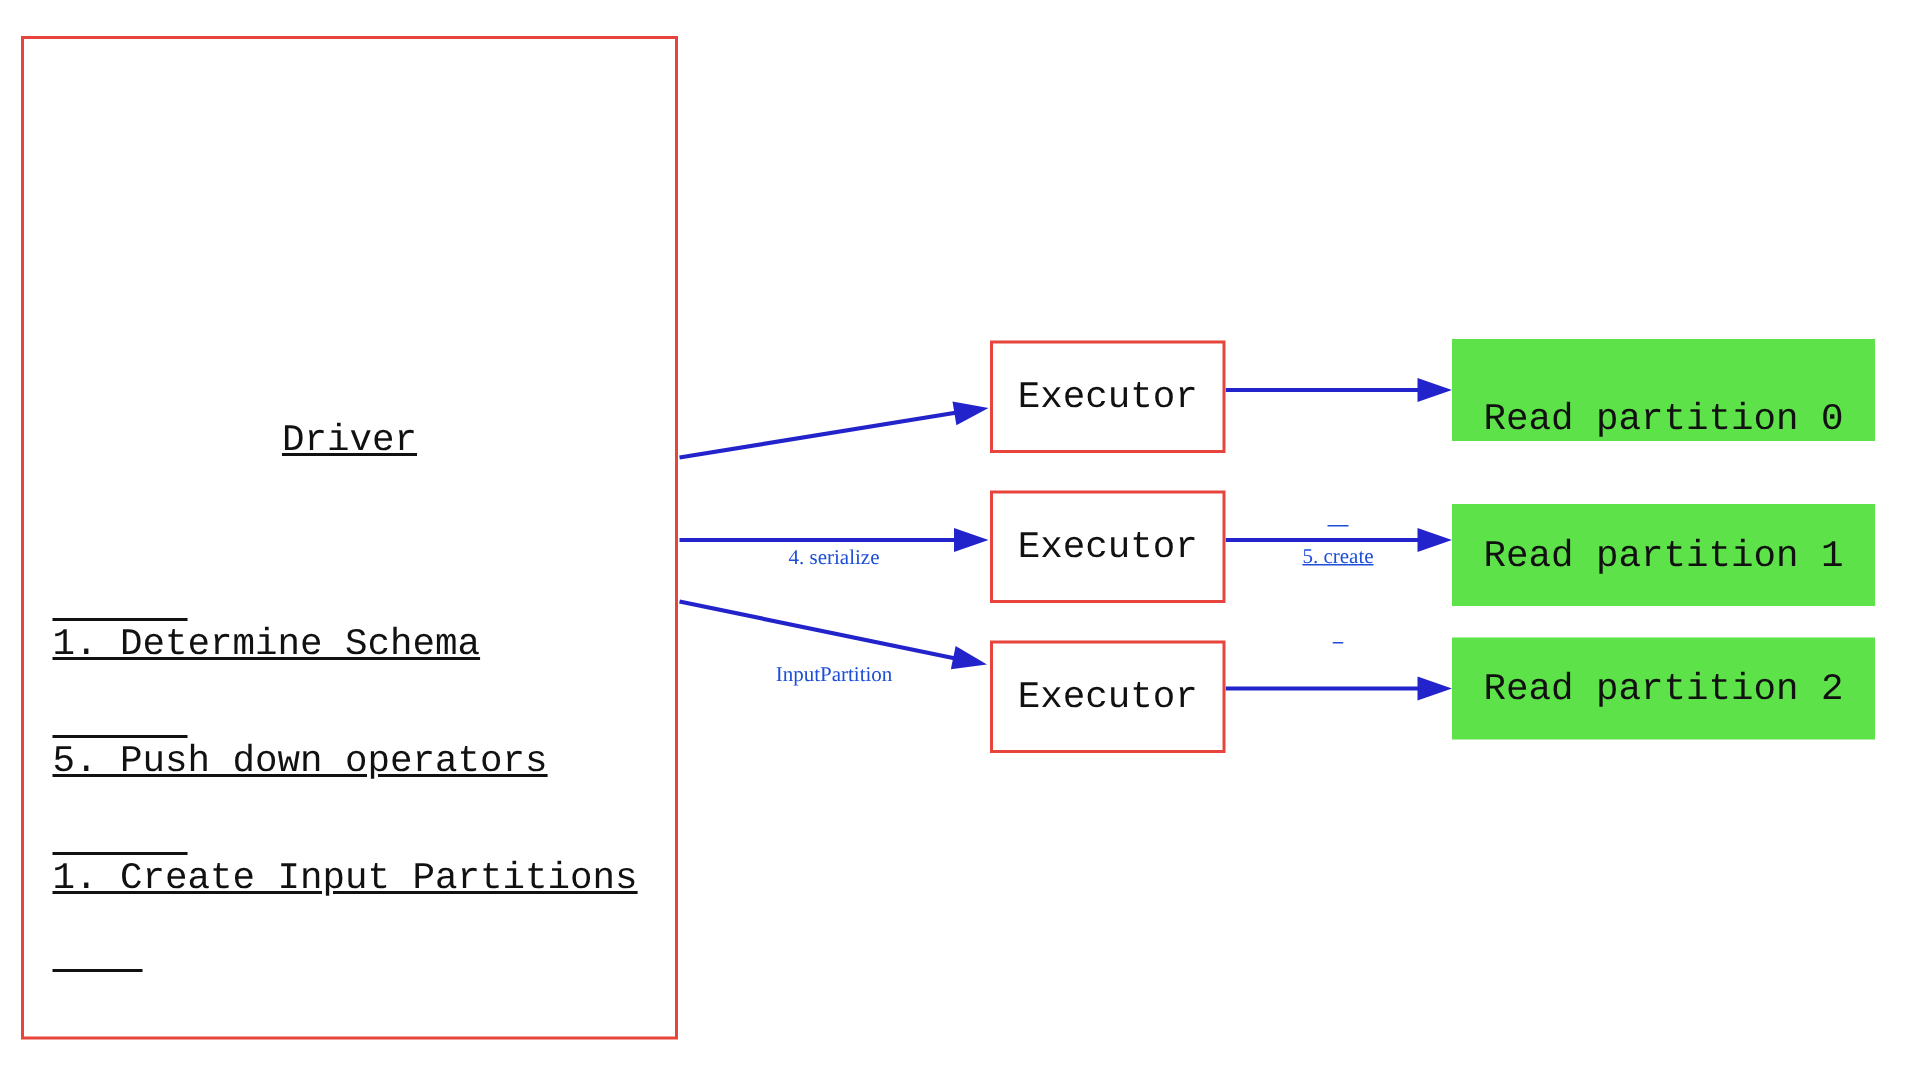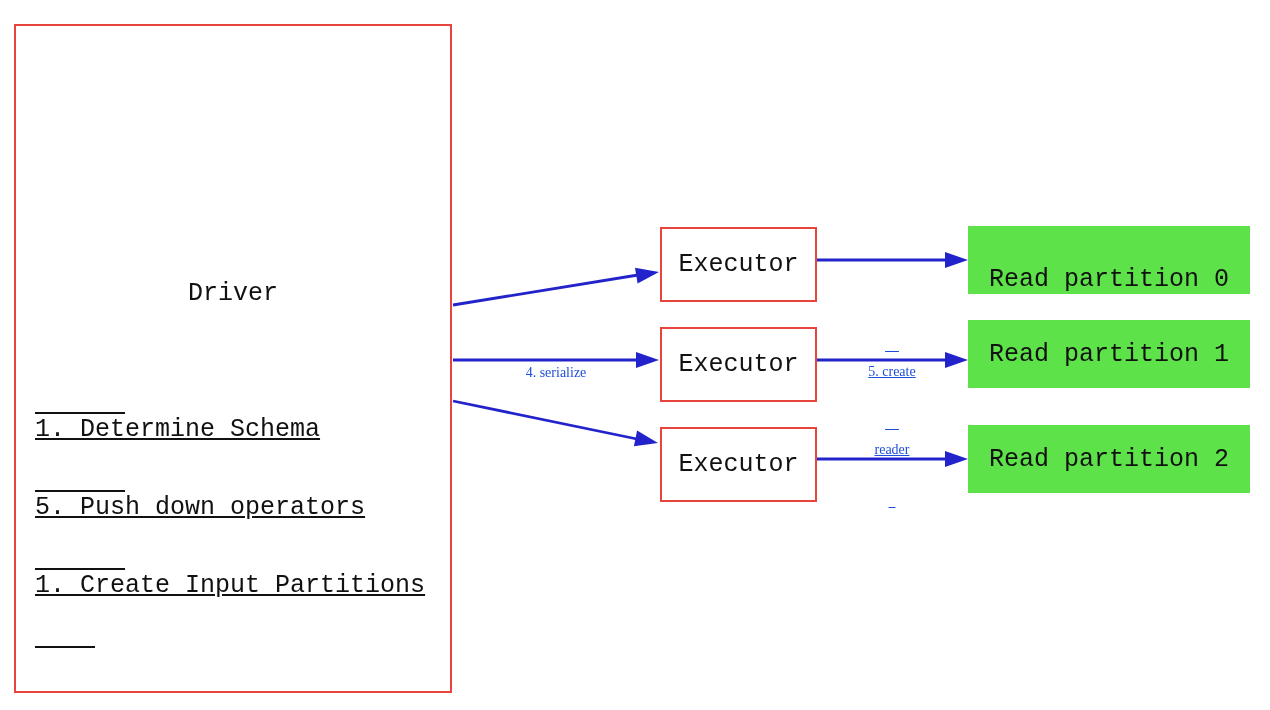--- a/index.html
+++ b/index.html
@@ -29,20 +29,21 @@
     border: 2px solid var(--red);
     background: var(--bg);
   }
   .driver-title {
     position: absolute;
     left: 0; top: 253px;
     width: 100%;
     text-align: center;
     font-size: 25px;
     white-space: pre;
+    text-decoration: underline;
   }
   .driver-steps {
     position: absolute;
     left: 19px; top: 339px;
     font-size: 25px;
     line-height: 26px;
     white-space: pre;
     text-decoration: underline;
   }
 
@@ -69,21 +70,21 @@
     left: 968px;
     width: 282px; height: 68px;
     background: var(--green);
     display: flex;
     align-items: center;
     justify-content: center;
     font-size: 25px;
     white-space: pre;
   }
   .partition-0 { top: 226px; align-items: flex-end; }
-  .partition-1 { top: 320px; }
+  .partition-1 { top: 336px; }
   .partition-2 { top: 425px; }
 
   
   .arrow-label {
     position: absolute;
     font-family: "Liberation Serif", "DejaVu Serif", serif;
     font-size: 14px;
     line-height: 26px;
     text-align: center;
     color: #1d4ed8;
@@ -158,19 +159,19 @@
   </div>
   <div class="partition-box partition-1">
     <span>Read partition 1</span>
   </div>
   <div class="partition-box partition-2">
     <span>Read partition 2</span>
   </div>
 
   <div class="arrow-label label-serialize">
     <div>4. serialize</div>
+    <div>InputPartition</div>
   </div>
   <div class="arrow-label label-reader">
     <div>5. create</div>
-    <div>reader</div>
   </div>
 
 </div>
 
 </body></html>

